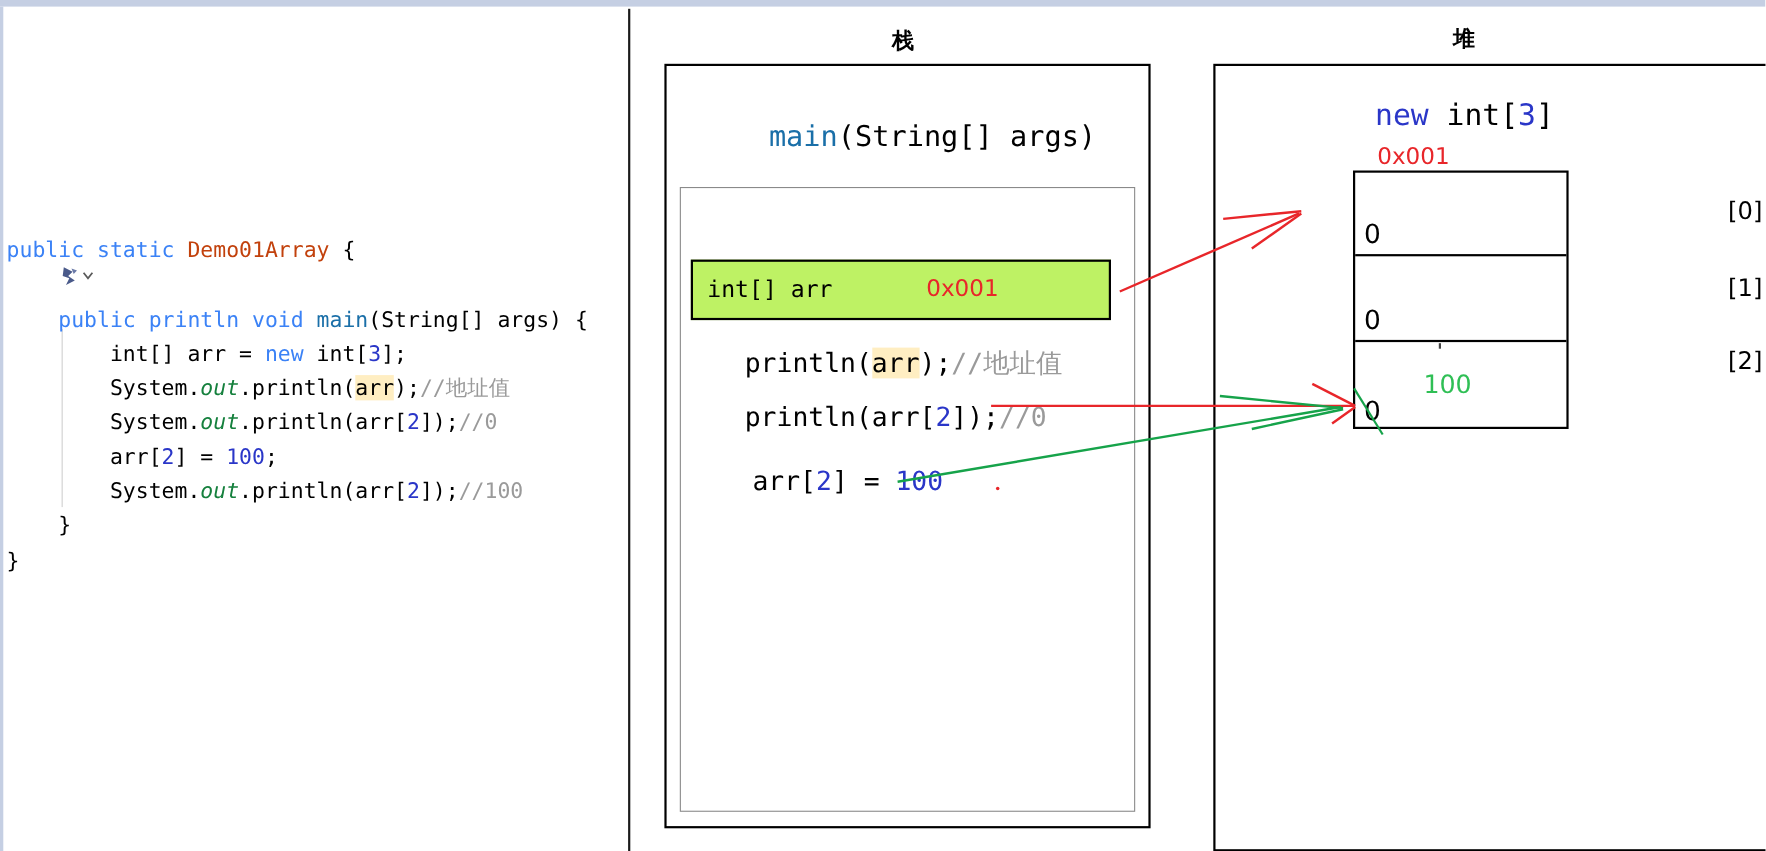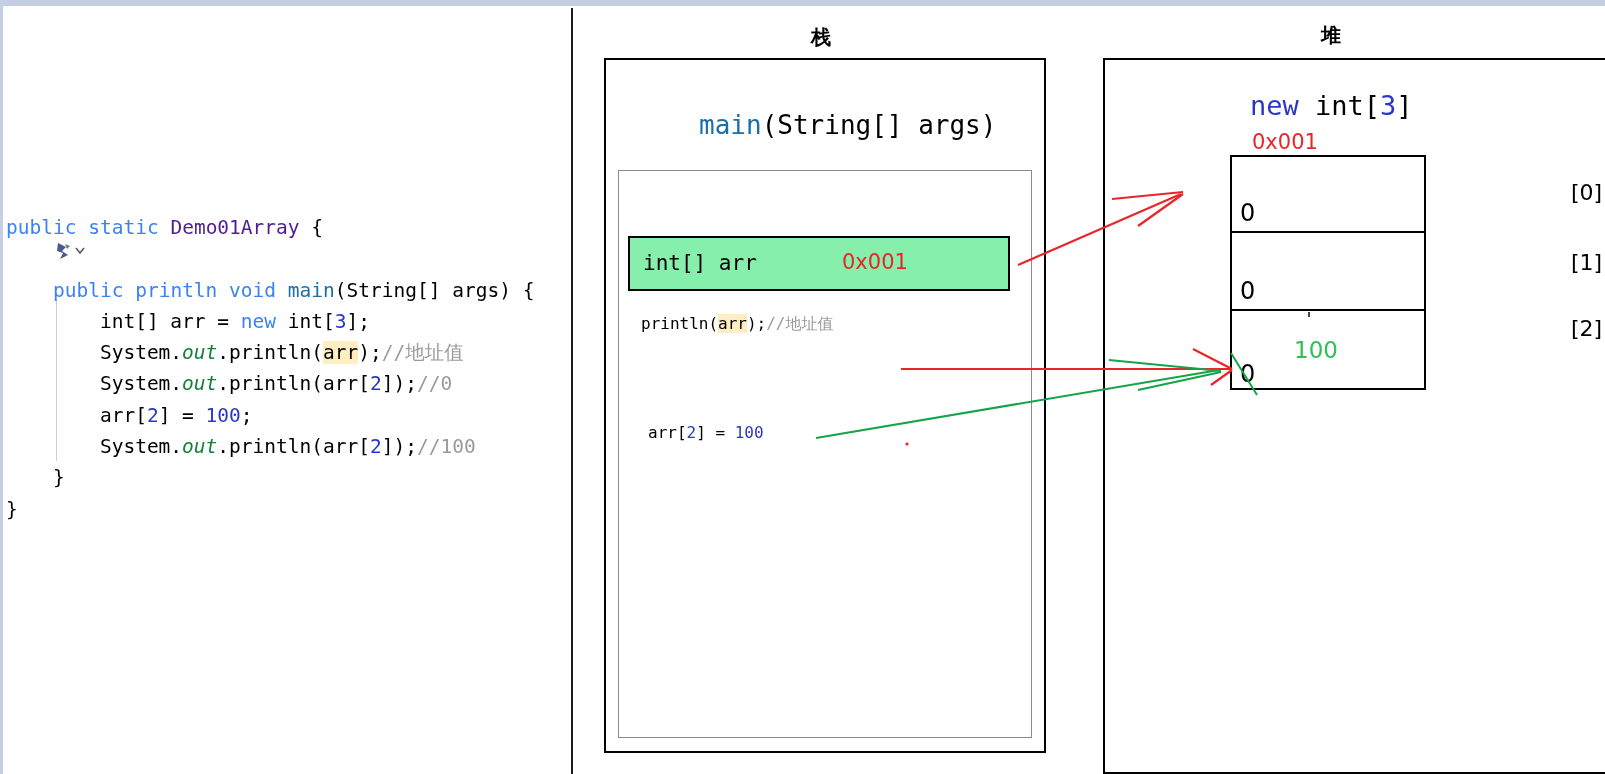--- a/index.html
+++ b/index.html
@@ -23,21 +23,21 @@
   .editor{position:absolute;left:0;top:0;width:571px;height:774px;}
   .code{
     position:absolute;left:6px;top:212px;
     font-family:"DejaVu Sans Mono","Liberation Mono",monospace;
     font-size:19.5px;line-height:31.3px;
     color:#000000;white-space:pre;
     letter-spacing:0px;
   }
   .code .kw{color:#3b82f6;}
   .code .num{color:#2a36c8;}
-  .code .cls{color:#4c1d95;}
+  .code .cls{color:#c2410c;}
   .code .meth{color:#1a6fa8;}
   .code .field{color:#15803d;font-style:italic;}
   .code .cmt{color:#9a9a9a;}
   .code .hl{background:#ffeec2;}
   .indent-guide{position:absolute;left:56px;top:299px;width:1px;height:162px;background:#cfcfcf;}
   .gutter-icon{position:absolute;left:52px;top:240px;width:40px;height:22px;}
 
   
   .diagram{position:absolute;left:571px;top:0;width:1034px;height:774px;}
 
@@ -63,37 +63,37 @@
   .frame-title{
     position:absolute;left:128px;top:110px;
     font-family:"DejaVu Sans Mono","Liberation Mono",monospace;
     font-size:26px;color:#000;white-space:pre;
   }
   .frame-title .meth{color:#1a6fa8;}
 
   
   .arr-box{
     position:absolute;left:57px;top:236px;width:382px;height:55px;
-    border:2px solid #000;box-sizing:border-box;background:#86efac;
+    border:2px solid #000;box-sizing:border-box;background:#bef264;
   }
   .arr-box .lbl{
     position:absolute;left:13px;top:13px;
     font-family:"DejaVu Sans Mono","Liberation Mono",monospace;
     font-size:21px;color:#000;white-space:pre;
   }
   .arr-box .addr{
     position:absolute;left:212px;top:12px;
     font-family:"DejaVu Sans","Liberation Sans",sans-serif;
     font-size:21px;color:#e8262a;white-space:pre;
   }
 
   .stmt{
     position:absolute;
     font-family:"DejaVu Sans Mono","Liberation Mono",monospace;
-    font-size:16px;color:#000;white-space:pre;
+    font-size:24px;color:#000;white-space:pre;margin-left:36px;
   }
   .stmt .num{color:#2a36c8;}
   .stmt .cmt{color:#9a9a9a;}
   .stmt .hl{background:#ffeec2;}
   .s1{left:70px;top:314px;}
   .s2{left:70px;top:365px;}
   .s3{left:77px;top:423px;}
   .s4{left:70px;top:483px;}
 
   
@@ -192,20 +192,21 @@
 
     <div class="frame-box"></div>
 
     <div class="arr-box">
       <span class="lbl">int[] arr</span>
       <span class="addr">0x001</span>
     </div>
 
     <div class="stmt s1"><span>println(</span><span class="hl">arr</span><span>);</span><span class="cmt">//地址值</span></div>
 
+    <div class="stmt s2"><span>println(arr[</span><span class="num">2</span><span>]);</span><span class="cmt">//0</span></div>
 
     <div class="stmt s3"><span>arr[</span><span class="num">2</span><span>] = </span><span class="num">100</span></div>
 
 
     <div class="heap-box"></div>
 
     <div class="heap-new"><span class="kw">new</span> <span>int[</span><span class="num">3</span><span>]</span></div>
 
     <div class="heap-addr">0x001</div>
 

